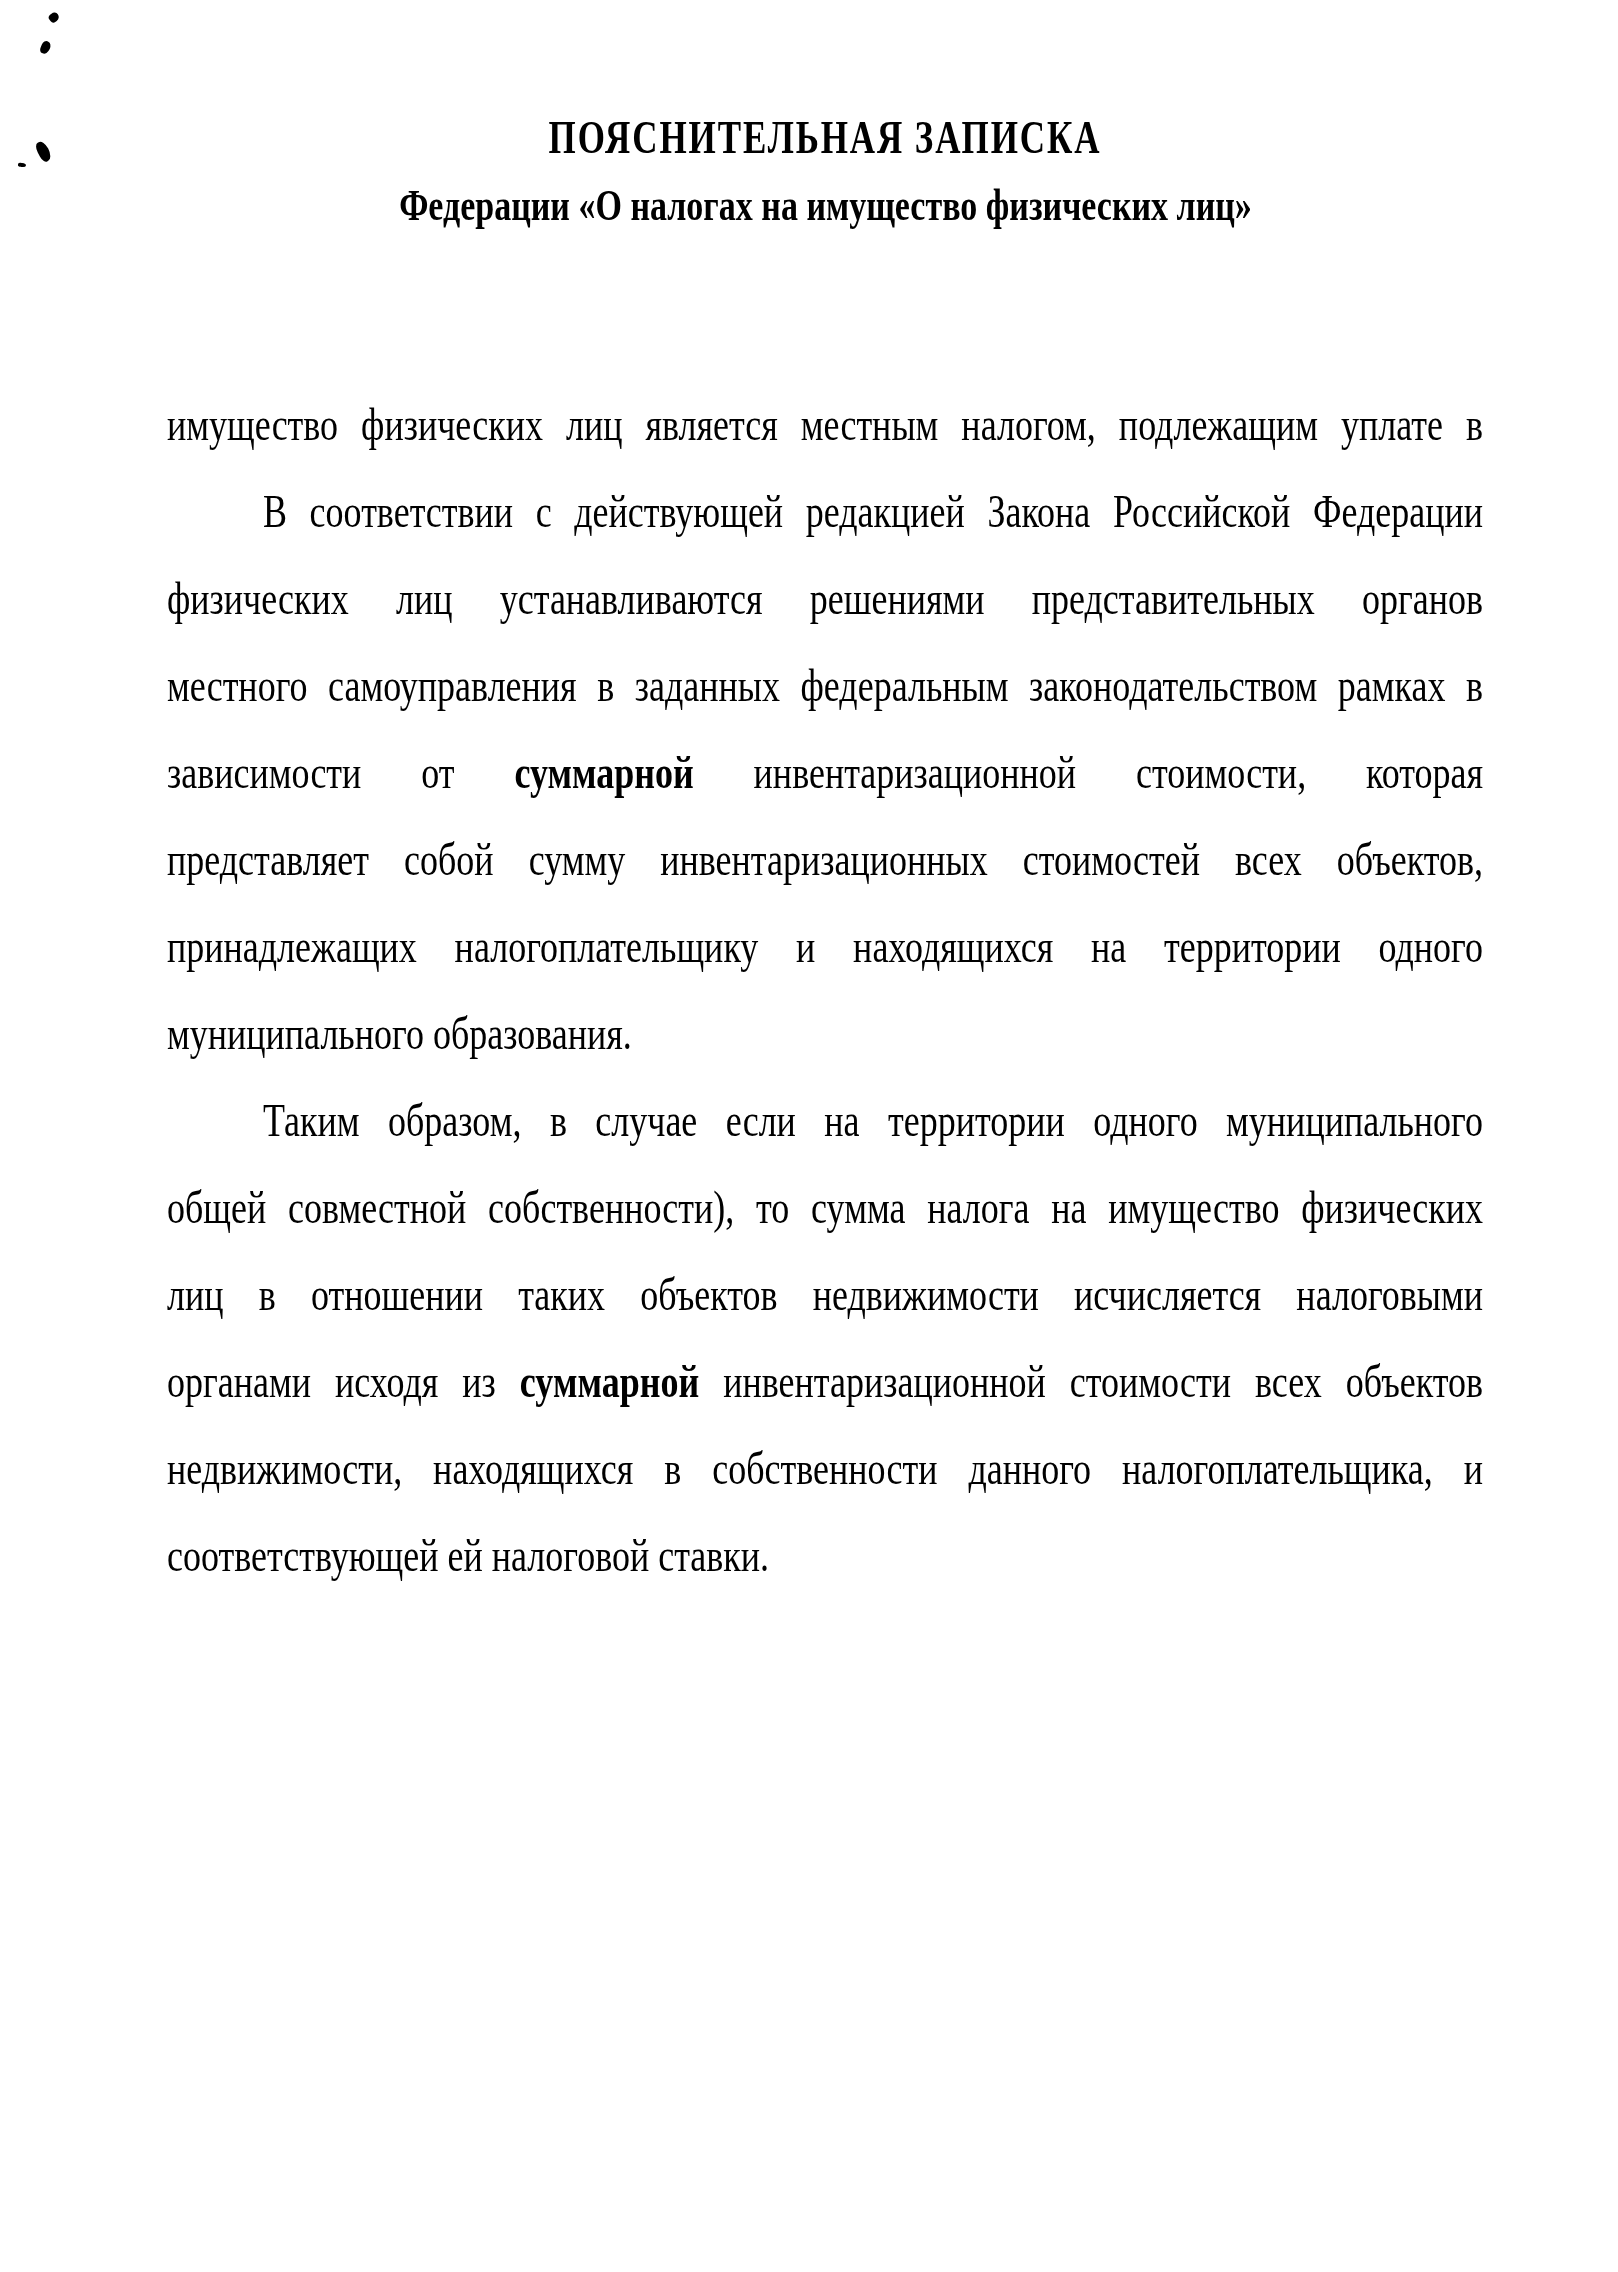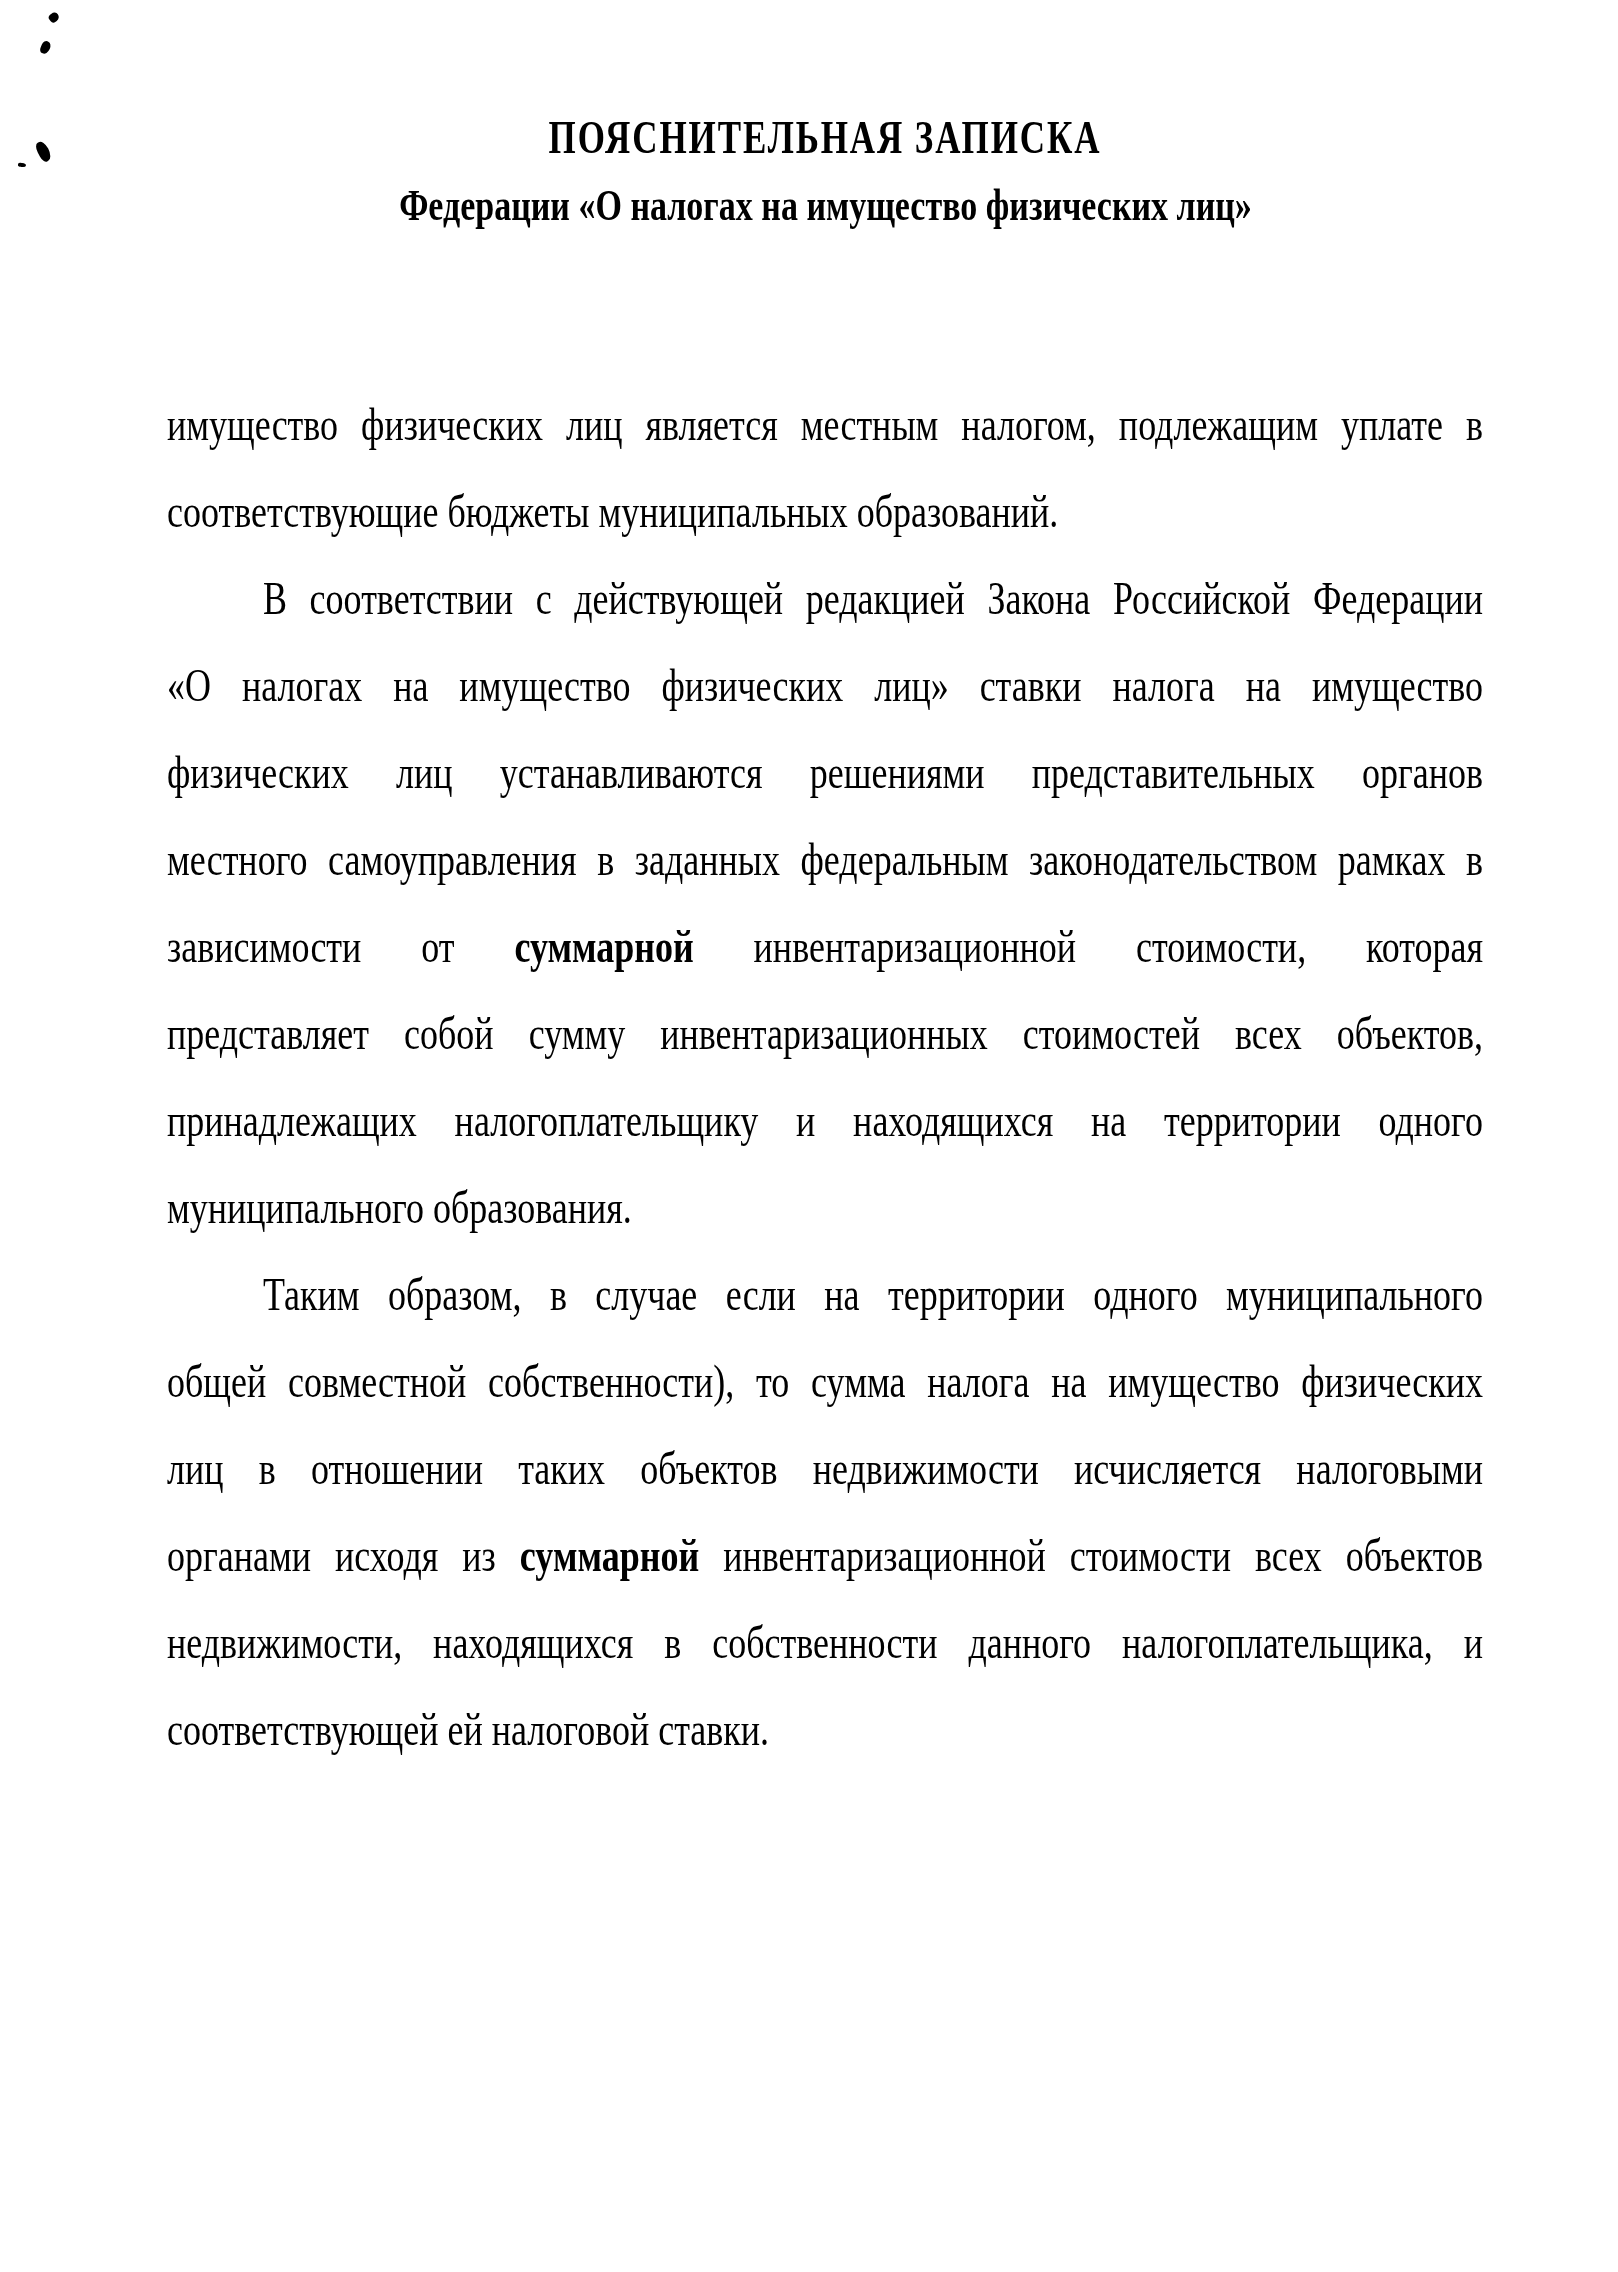--- a/index.html
+++ b/index.html
@@ -83,30 +83,24 @@
   <div class="subtitle" id="subtitle">
       <div class="subline">
         <div class="ltext">Федерации «О налогах на имущество физических лиц»</div>
       </div>
     </div>
   <div class="docbody" id="docbody">
       <div>
         <div class="line">
           <div class="ltext"><span>имущество физических лиц является местным налогом, подлежащим уплате в</span></div>
         </div>
-        <div class="line lastline">
-          <div class="ltext"><span>соответствующие бюджеты муниципальных образований.</span></div>
-        </div>
       </div>
       <div>
         <div class="line indent">
           <div class="ltext"><span>В соответствии с действующей редакцией Закона Российской Федерации</span></div>
-        </div>
-        <div class="line">
-          <div class="ltext"><span>«О налогах на имущество физических лиц» ставки налога на имущество</span></div>
         </div>
         <div class="line">
           <div class="ltext"><span>физических лиц устанавливаются решениями представительных органов</span></div>
         </div>
         <div class="line">
           <div class="ltext"><span>местного самоуправления в заданных федеральным законодательством рамках в</span></div>
         </div>
         <div class="line">
           <div class="ltext"><span>зависимости от </span><span class="bold">суммарной</span><span> инвентаризационной стоимости, которая</span></div>
         </div>

